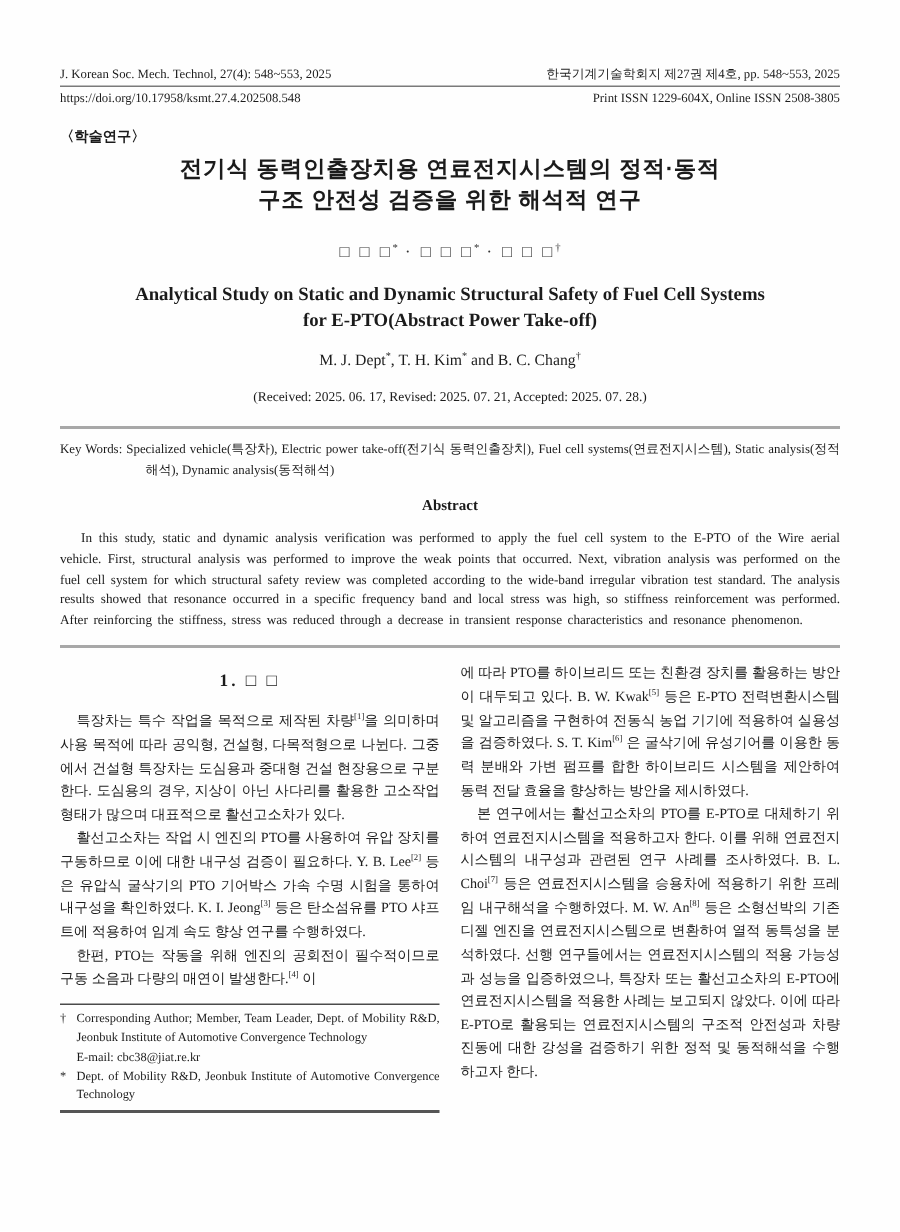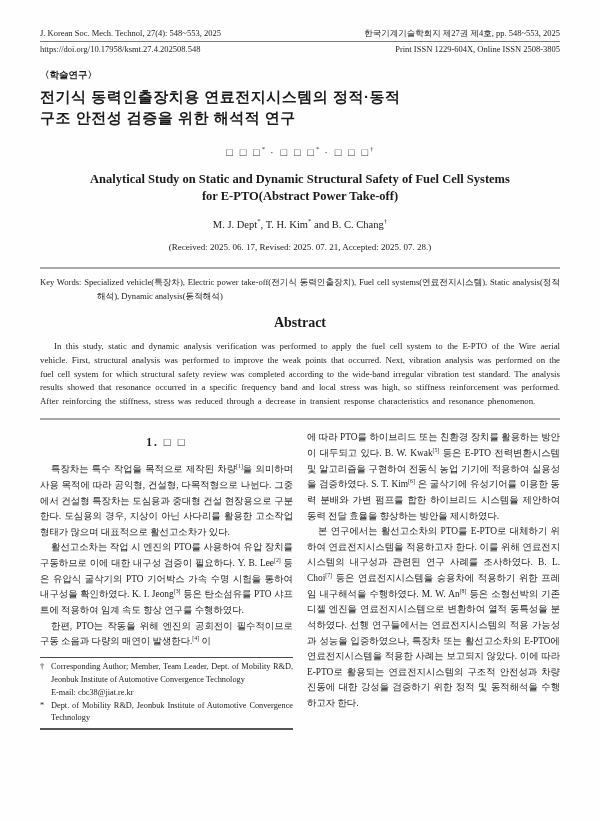--- a/index.html
+++ b/index.html
@@ -4,51 +4,51 @@
 <style>
   html, body { margin: 0; padding: 0; }
   body {
     width: 600px; height: 821px; overflow: hidden;
     background: #ffffff;
     font-family: "Liberation Serif", serif;
     color: #1b1b1b;
     -webkit-font-smoothing: antialiased;
   }
   .page { position: relative; width: 600px; height: 821px; background: #fefefe; }
-  .content { padding: 28px 40px 0 40px; }
+  .content { padding: 44px 40px 0 40px; }
 
   
   .hdr-row { display: flex; justify-content: space-between; font-size: 8.5px; line-height: 11px; }
   .hdr-rule { border-top: 1px solid #7a7a7a; margin: 2px 0 2px 0; }
 
   .category { margin-top: 14px; font-size: 9.5px; font-weight: bold;
               font-family: "Liberation Sans", sans-serif; }
 
-  .title-ko { margin-top: 5px; text-align: left; font-weight: bold;
+  .title-ko { margin-top: 5px; text-align: center; font-weight: bold;
               font-size: 15px; line-height: 1.38;
               font-family: "Liberation Sans", sans-serif; letter-spacing: 0.5px; }
 
   .authors-ko { margin-top: 17px; text-align: center; font-size: 11px; color: #333;
                 letter-spacing: 2px; }
   .authors-ko sup, .authors-en sup { font-size: 65%; letter-spacing: 0; }
 
   .title-en { margin-top: 13px; text-align: center; font-weight: bold;
               font-size: 12.5px; line-height: 1.35; }
 
   .authors-en { margin-top: 12px; text-align: center; font-size: 10.5px; }
 
   .dates { margin-top: 13px; text-align: center; font-size: 9px; }
 
   .thick-rule { border-top: 2px solid #a8a8a8; margin-top: 15px; }
 
   .keywords { margin-top: 7px; font-size: 8.6px; line-height: 1.6;
               text-align: justify; padding-left: 57px; text-indent: -57px; }
   .keywords b { font-weight: normal; }
 
-  .abstract-heading { margin-top: 11px; text-align: center; font-size: 14px; font-weight: bold; }
+  .abstract-heading { margin-top: 11px; text-align: center; font-size: 10px; font-weight: bold; }
 
   .abstract-text { margin-top: 9px; font-size: 8.8px; line-height: 1.58;
                    text-align: justify; text-indent: 14px; word-spacing: 1.5px; }
 
   .abstract-rule { border-top: 2px solid #a8a8a8; margin-top: 9px; }
 
   
   .columns { display: flex; gap: 14px; margin-top: 10px; }
   .col { width: 253px; }
 

